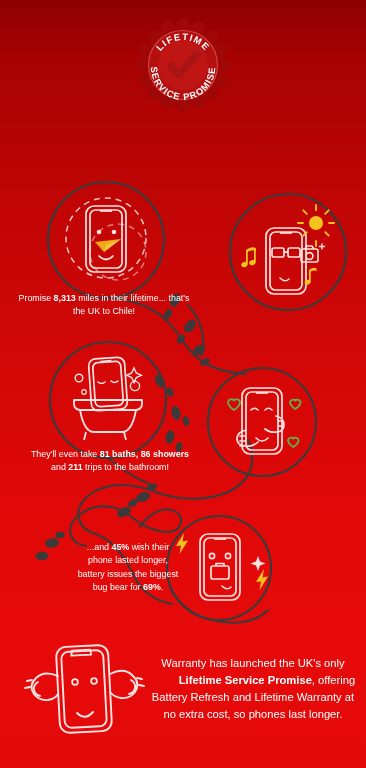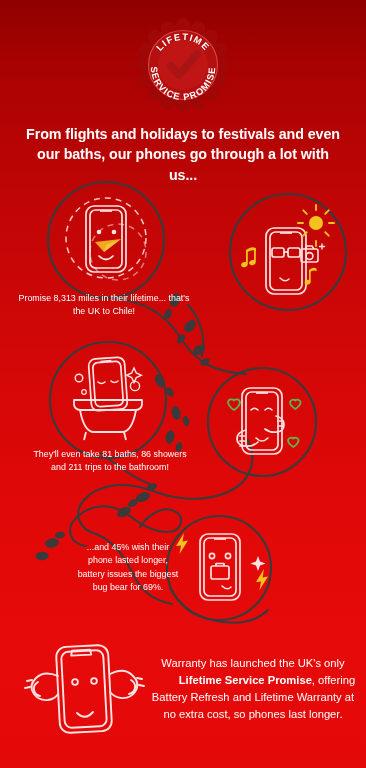--- a/index.html
+++ b/index.html
@@ -29,21 +29,21 @@
   .headline {
     position:absolute; left:22px; top:124px; width:322px;
     text-align:center; color:#ffffff;
     font-size:14.3px; font-weight:bold; line-height:1.42;
     letter-spacing:-0.1px;
   }
   .cap {
     position:absolute; color:#ffffff; text-align:center;
     font-size:8.9px; line-height:1.44;
   }
-  .cap b { font-weight:normal;margin-top:20px; }
+  .cap b { font-weight:bold;margin-top:20px; }
   #cap-travel  { left:18px;  top:292px; width:172px; }
   #cap-brits   { left:198px; top:306px; width:160px; }
   #cap-baths   { left:28px;  top:448px; width:164px; }
   #cap-tlc     { left:192px; top:468px; width:162px; }
   #cap-battery { left:76px;  top:541px; width:104px; line-height:1.5; }
 
   .footer-text {
     position:absolute; left:150px; top:655px; width:206px;
     color:#ffffff; text-align:center;
     font-size:11.2px; line-height:1.52;
@@ -143,24 +143,20 @@
       <path d="M38 48 L46 57 L64 36" fill="none" stroke="#a81414" stroke-width="7.5" stroke-linecap="round" stroke-linejoin="round" opacity="0.95"></path>
       <text font-size="9.3" font-weight="bold" fill="#ffffff" letter-spacing="1.3" font-family="Liberation Sans, sans-serif">
         <textPath href="#arcTop" startOffset="50%" text-anchor="middle">LIFETIME</textPath>
       </text>
       <text font-size="9.3" font-weight="bold" fill="#ffffff" letter-spacing="1.1" font-family="Liberation Sans, sans-serif">
         <textPath href="#arcBot" startOffset="50%" text-anchor="middle">SERVICE PROMISE</textPath>
       </text>
     </svg>
   </div>
 
-  <div class="headline">
-    <span>From flights and holidays to festivals and even</span><br>
-    <span>our baths, our phones go through a lot with us...</span>
-  </div>
 
   <svg id="artlayer" viewBox="0 0 366 768">
 
     <g>
       <circle cx="106" cy="238" r="40" fill="none" stroke="#ffd8d8" stroke-width="1.5" stroke-dasharray="6 5" opacity="0.92"></circle>
       <circle cx="118" cy="252" r="28" fill="none" stroke="#ffd8d8" stroke-width="1.5" stroke-dasharray="6 5" opacity="0.55"></circle>
       <g fill="none" stroke="#ffe3e3" stroke-width="1.7" stroke-linejoin="round">
         <rect x="86" y="206" width="40" height="66" rx="8"></rect>
         <rect x="90" y="210" width="32" height="58" rx="5.5"></rect>
         <path d="M100 211 h12"></path>

